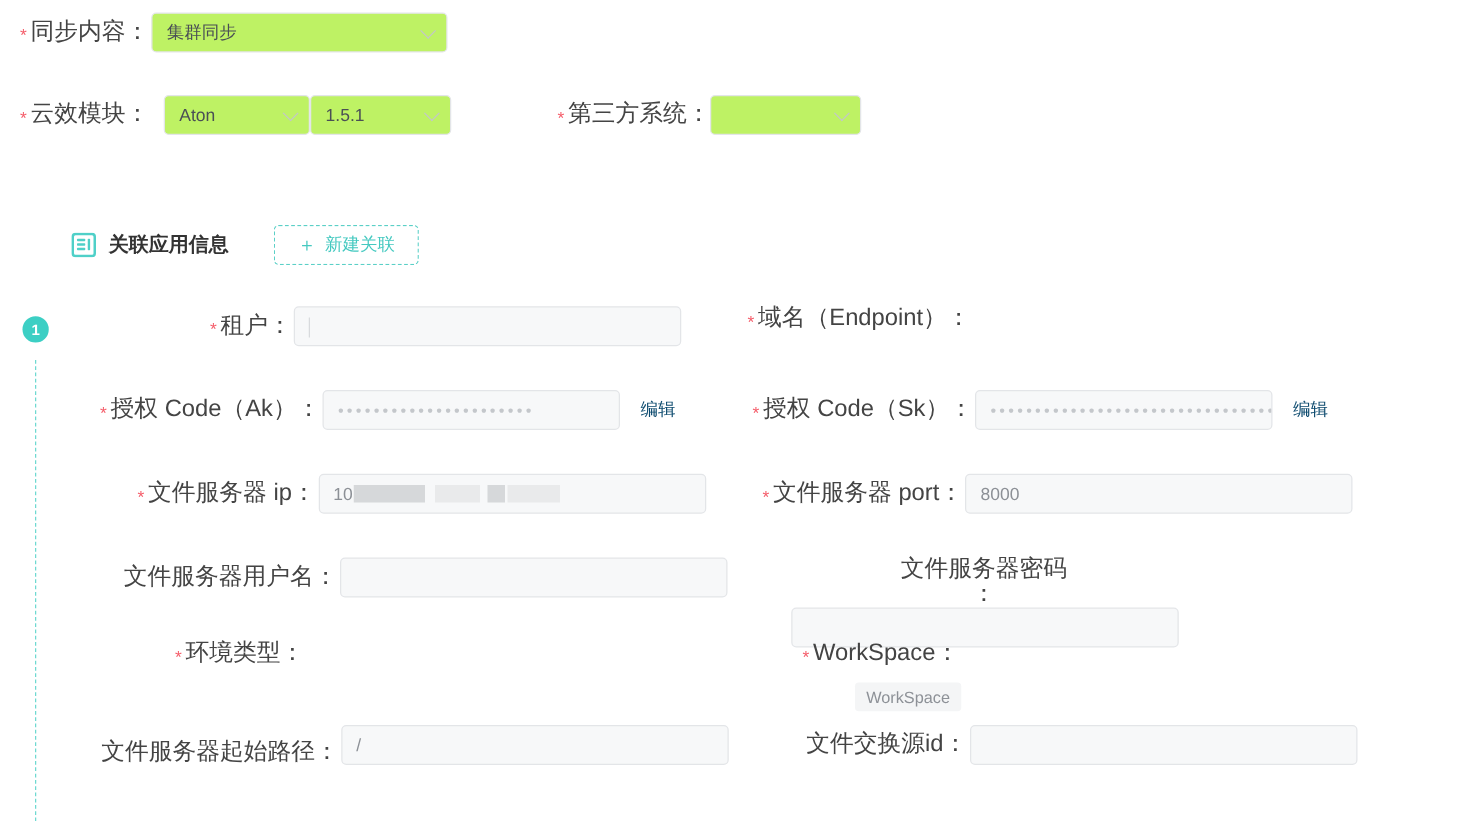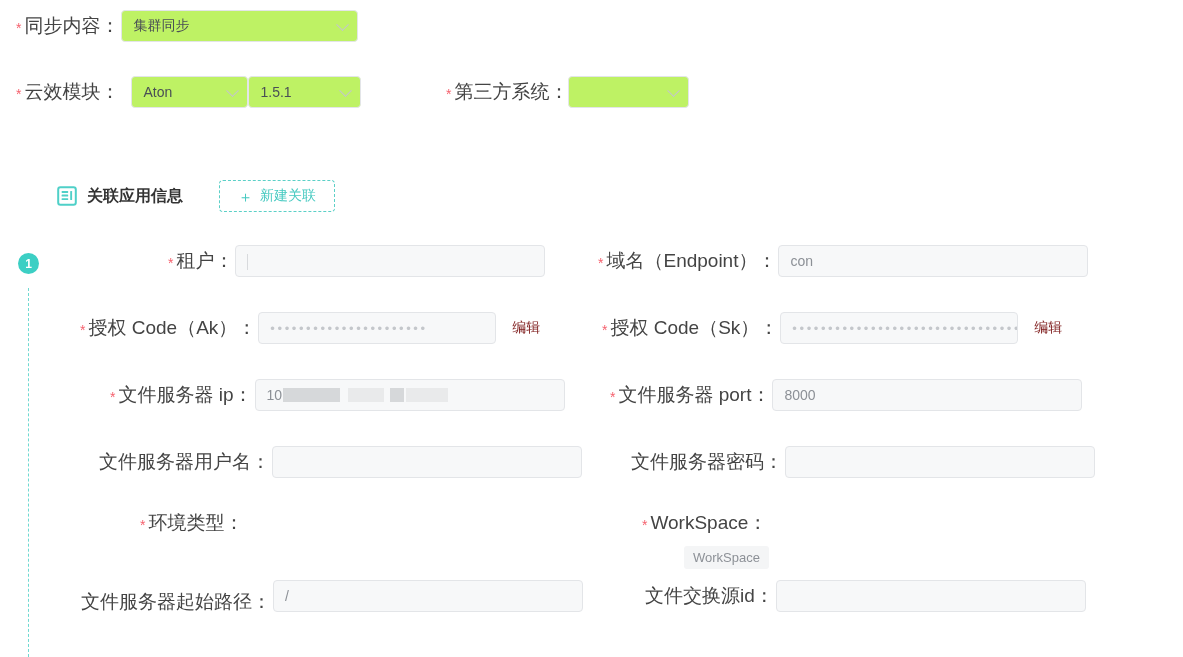--- a/index.html
+++ b/index.html
@@ -37,21 +37,21 @@
   .field .val { color:#8c9096; font-size:14px; }
   .field .val.dark { color:#4a4f55; }
   .caret {
     position: absolute; right: 10px; top: 50%;
     width: 9px; height: 9px;
     border-right: 1.6px solid #c3c6ca;
     border-bottom: 1.6px solid #c3c6ca;
     transform: translateY(-65%) rotate(45deg);
   }
   .dots { letter-spacing: 2.6px; color: #c4c7cb; font-size: 13px; line-height: 1; }
-  .editlink { color:#7f1d1d; font-size:14px; cursor:pointer; }
+  .editlink { color:#0c4a6e; font-size:14px; cursor:pointer; }
 
   
   .redact { display:inline-block; background:#d6d8da; height:14px; vertical-align:middle; }
   .redact2 { display:inline-block; background:#e9eaeb; height:14px; vertical-align:middle; }
 
   
   .sec-title { font-size: 16px; font-weight: bold; color: #333; }
   .sec-icon { width: 20px; height: 20px; }
   .newbtn {
     border: 1px dashed #5bd0c7;
@@ -158,23 +158,20 @@
     <div class="field" style="width:310px; margin-left:2px;">
       <span class="val"></span>
       <span style="position:absolute;left:11px;top:8px;width:1px;height:16px;background:#d8dadd;"></span>
     </div>
   </div>
 
   <div class="row" style="left:598px; top:245px;">
     <span class="req">*</span>
     <span class="lbl">域名（Endpoint）</span>
     <span class="lbl">：</span>
-    <div class="field" style="width:310px; margin-left:2px;">
-      <span class="val">con</span>
-    </div>
   </div>
 
   <div class="row" style="left:80px; top:312px;">
     <span class="req">*</span>
     <span class="lbl">授权 Code（Ak）</span>
     <span class="lbl">：</span>
     <div class="field" style="width:238px; margin-left:2px;">
       <span class="dots">••••••••••••••••••••••</span>
     </div>
     <span class="editlink" style="margin-left:16px;">编辑</span>
@@ -213,21 +210,21 @@
   </div>
 
   <div class="row" style="left:99px; top:446px;">
     <span class="lbl">文件服务器用户名</span>
     <span class="lbl">：</span>
     <div class="field" style="width:310px; margin-left:2px;">
       <span class="val"></span>
     </div>
   </div>
 
-  <div class="row" style="left:631px; top:446px;">
+  <div class="row" style="left:631px; top:446px;flex-direction:column;">
     <span class="lbl">文件服务器密码</span>
     <span class="lbl">：</span>
     <div class="field" style="width:310px; margin-left:2px;">
       <span class="val"></span>
     </div>
   </div>
 
   <div class="row" style="left:140px; top:513px;">
     <span class="req">*</span>
     <span class="lbl">环境类型</span>

